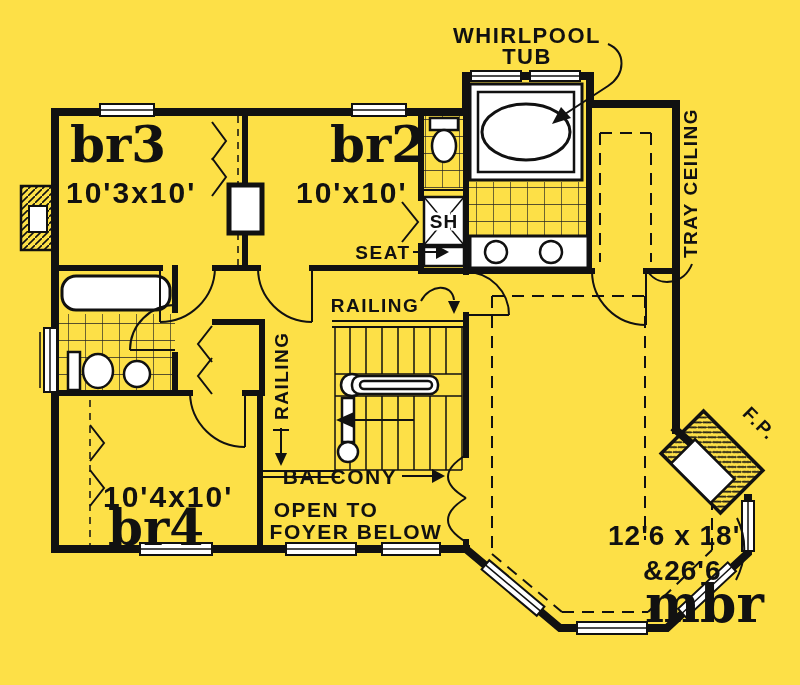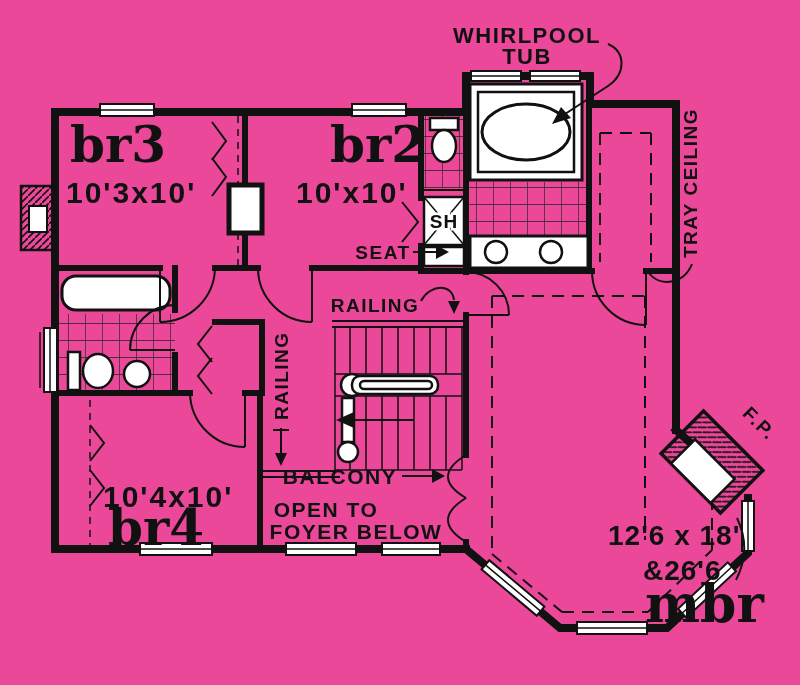--- a/index.html
+++ b/index.html
@@ -1,16 +1,16 @@
 <!DOCTYPE html>
 <html><head>
 <meta charset="utf-8">
 <style>
   html,body{margin:0;padding:0;background:#fff;}
-  .page{width:800px;height:685px;background:#ec4899;position:relative;overflow:hidden;}
+  .page{width:800px;height:685px;background:#fde047;position:relative;overflow:hidden;}
   svg{display:block;}
   .wall-ext{stroke:#111;stroke-width:8;fill:none;stroke-linecap:square;}
   .wall-int{stroke:#111;stroke-width:6;fill:none;stroke-linecap:square;}
   .thin{stroke:#111;stroke-width:2;fill:none;}
   .thin15{stroke:#111;stroke-width:1.5;fill:none;}
   .fix{stroke:#111;stroke-width:2.5;fill:#fff;}
   .fix3{stroke:#111;stroke-width:3;fill:#fff;}
   .winb{stroke:#111;stroke-width:2;fill:#fff;}
   .dash{stroke:#111;stroke-width:2;fill:none;stroke-dasharray:12 8;}
   .rod{stroke:#111;stroke-width:1.5;fill:none;stroke-dasharray:7 6;}

